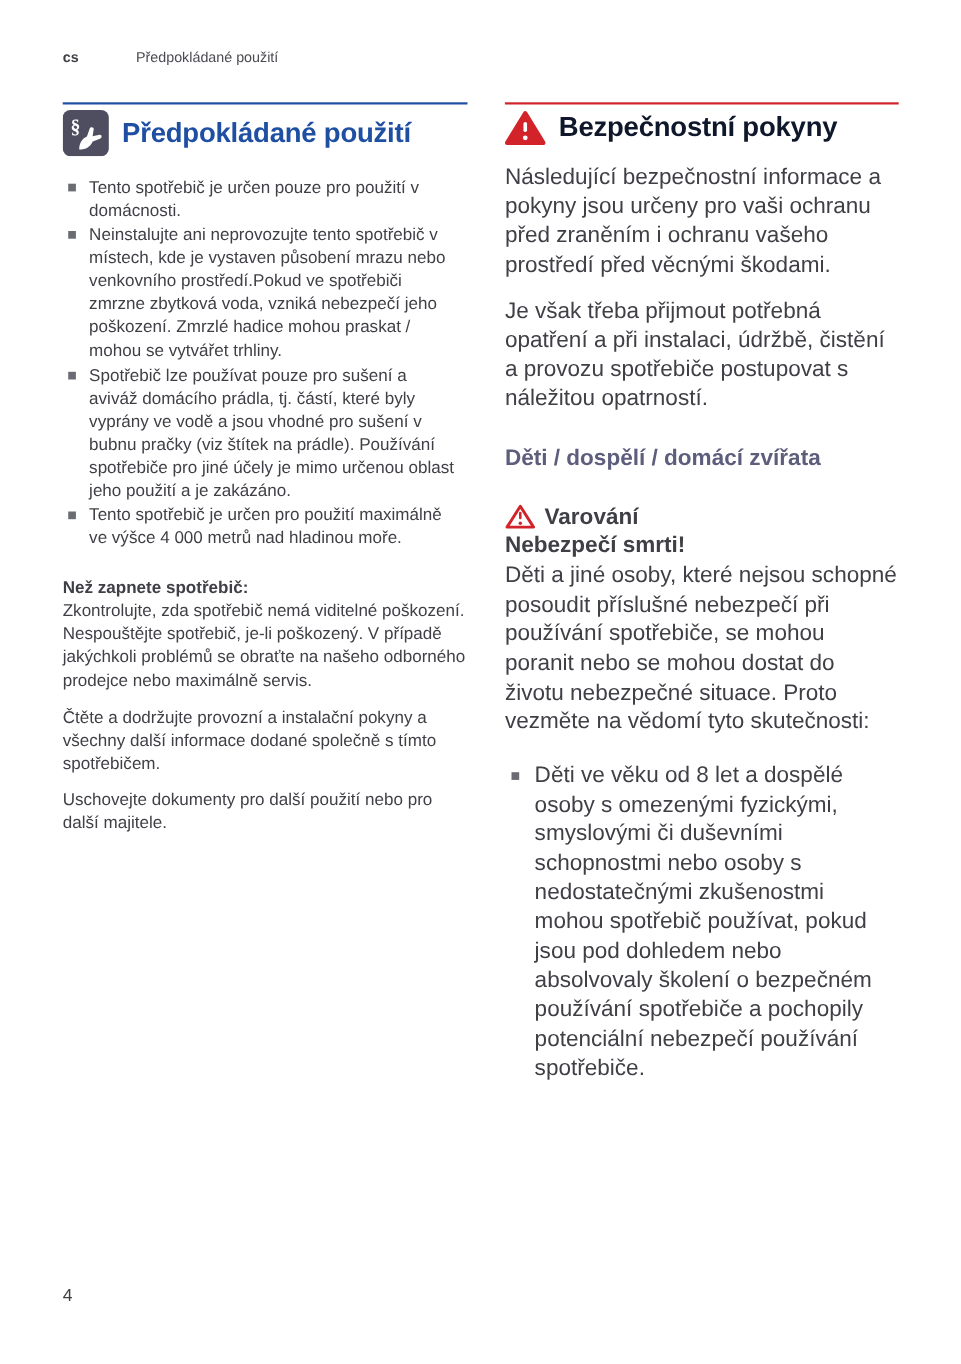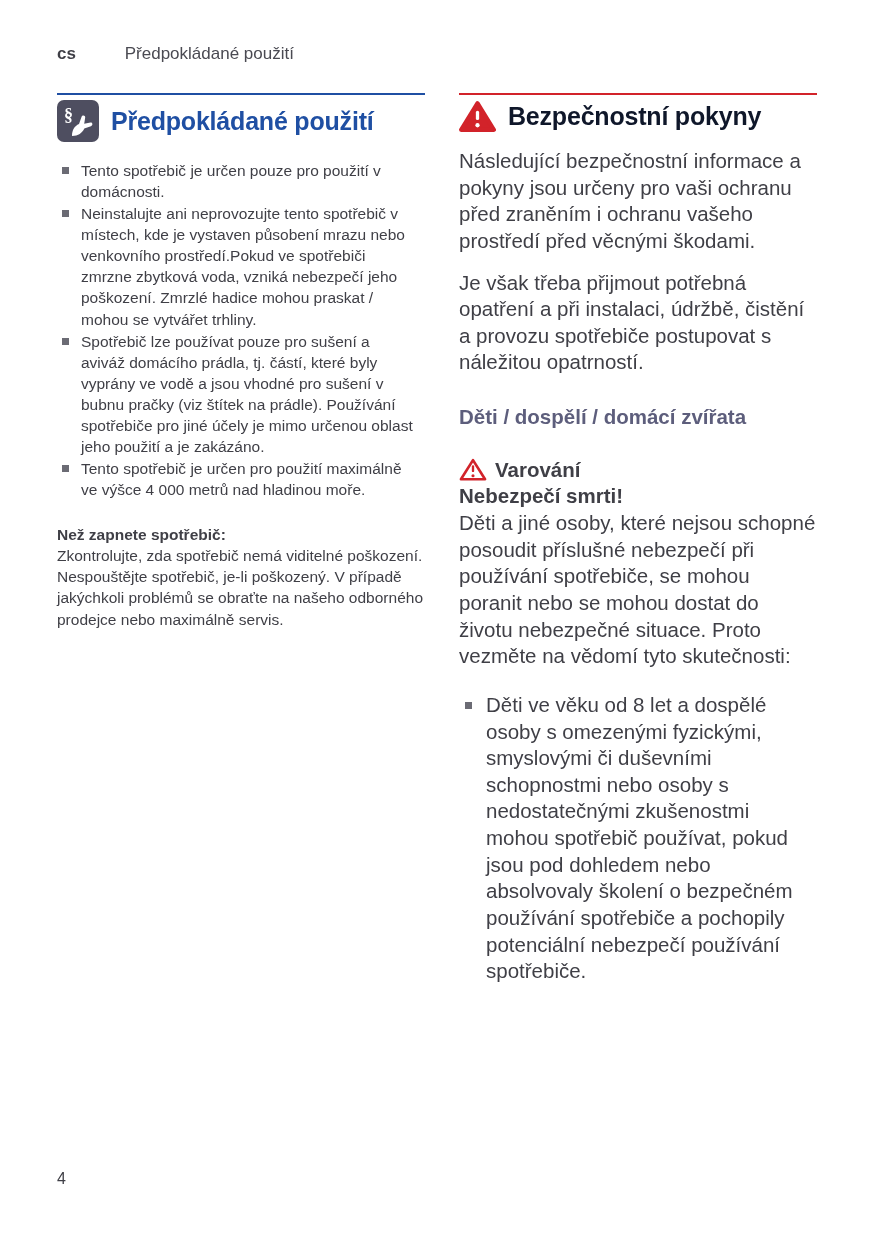--- a/index.html
+++ b/index.html
@@ -9,21 +9,21 @@
     height: 1240px;
     position: relative;
     font-family: "Liberation Sans", sans-serif;
     color: #3f3f46;
     overflow: hidden;
   }
   .page-header {
     position: absolute;
     top: 44px;
     left: 57px;
-    font-size: 17px;
+    font-size: 13px;
     color: #3f3f46;
   }
   .page-header .lang {
     font-weight: bold;
     display: inline-block;
     width: 63px;
   }
   .page-header .running-title {
     color: #4a4a52;
   }
@@ -144,20 +144,22 @@
       </div>
       <div class="bullet-item">
         <span class="bullet-marker"></span>
         <span class="bullet-text">Tento spotřebič je určen pro použití maximálně ve výšce 4 000 metrů nad hladinou moře.</span>
       </div>
     </div>
 
     <h2 class="sub-bold">Než zapnete spotřebič:</h2>
 
     <p>Zkontrolujte, zda spotřebič nemá viditelné poškození. Nespouštějte spotřebič, je-li poškozený. V případě jakýchkoli problémů se obraťte na našeho odborného prodejce nebo maximálně servis.</p>
+    <p>Čtěte a dodržujte provozní a instalační pokyny a všechny další informace dodané společně s tímto spotřebičem.</p>
+    <p>Uschovejte dokumenty pro další použití nebo pro další majitele.</p>
 
   </section>
 
   <section class="col-right">
 
     <div class="section-head red">
       <svg class="sect-icon" width="37" height="33" viewBox="0 0 36 32" aria-hidden="true">
         <path d="M18 3 L34 29 L2 29 Z" fill="#d2232a" stroke="#d2232a" stroke-width="4" stroke-linejoin="round"></path>
         <rect x="16.4" y="10.5" width="3.2" height="9" rx="1.6" fill="#ffffff"></rect>
         <circle cx="18" cy="24.5" r="2.1" fill="#ffffff"></circle>

